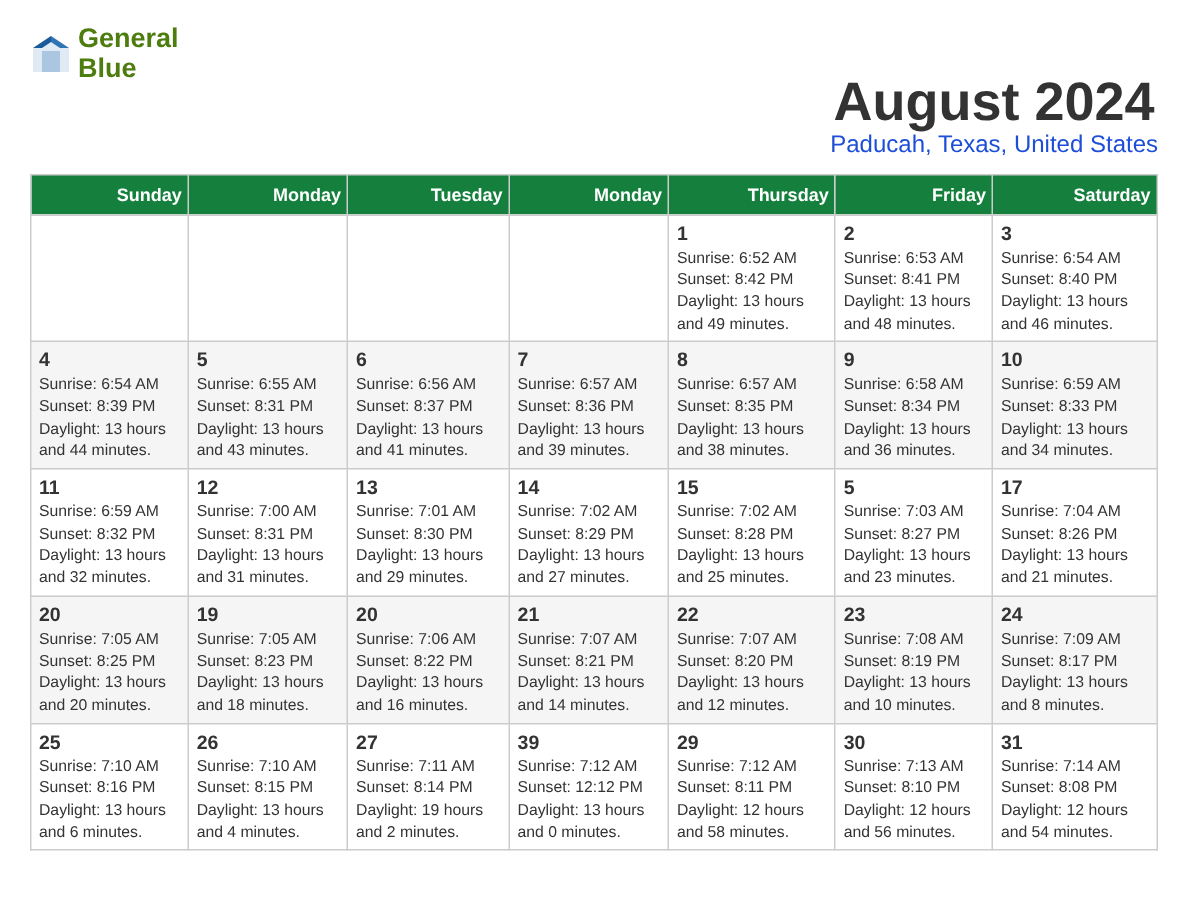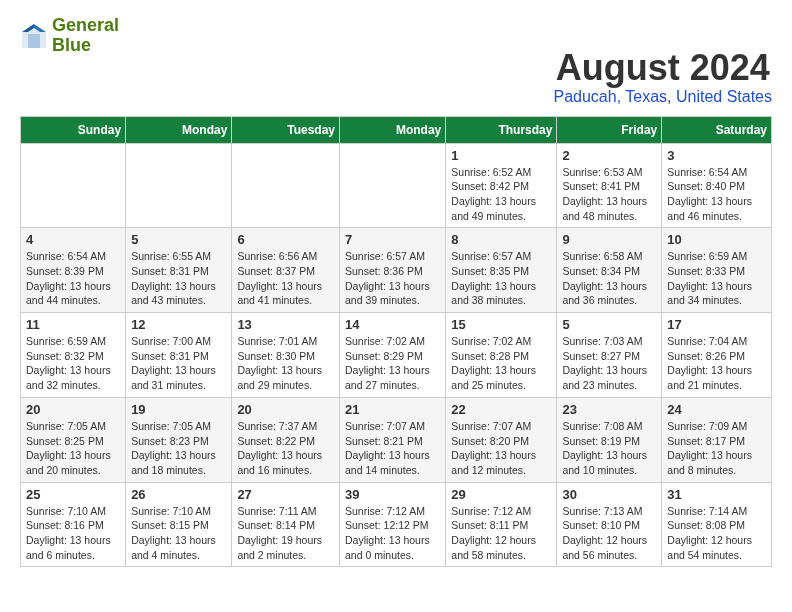--- a/index.html
+++ b/index.html
@@ -247,21 +247,21 @@
         <div class="cell-info">Daylight: 13 hours and 20 minutes.</div>
       </td>
           <td>
         <div class="cell-date">19</div>
         <div class="cell-info">Sunrise: 7:05 AM</div>
         <div class="cell-info">Sunset: 8:23 PM</div>
         <div class="cell-info">Daylight: 13 hours and 18 minutes.</div>
       </td>
           <td>
         <div class="cell-date">20</div>
-        <div class="cell-info">Sunrise: 7:37 AM</div>
+        <div class="cell-info">Sunrise: 7:06 AM</div>
         <div class="cell-info">Sunset: 8:22 PM</div>
         <div class="cell-info">Daylight: 13 hours and 16 minutes.</div>
       </td>
           <td>
         <div class="cell-date">21</div>
         <div class="cell-info">Sunrise: 7:07 AM</div>
         <div class="cell-info">Sunset: 8:21 PM</div>
         <div class="cell-info">Daylight: 13 hours and 14 minutes.</div>
       </td>
           <td>

